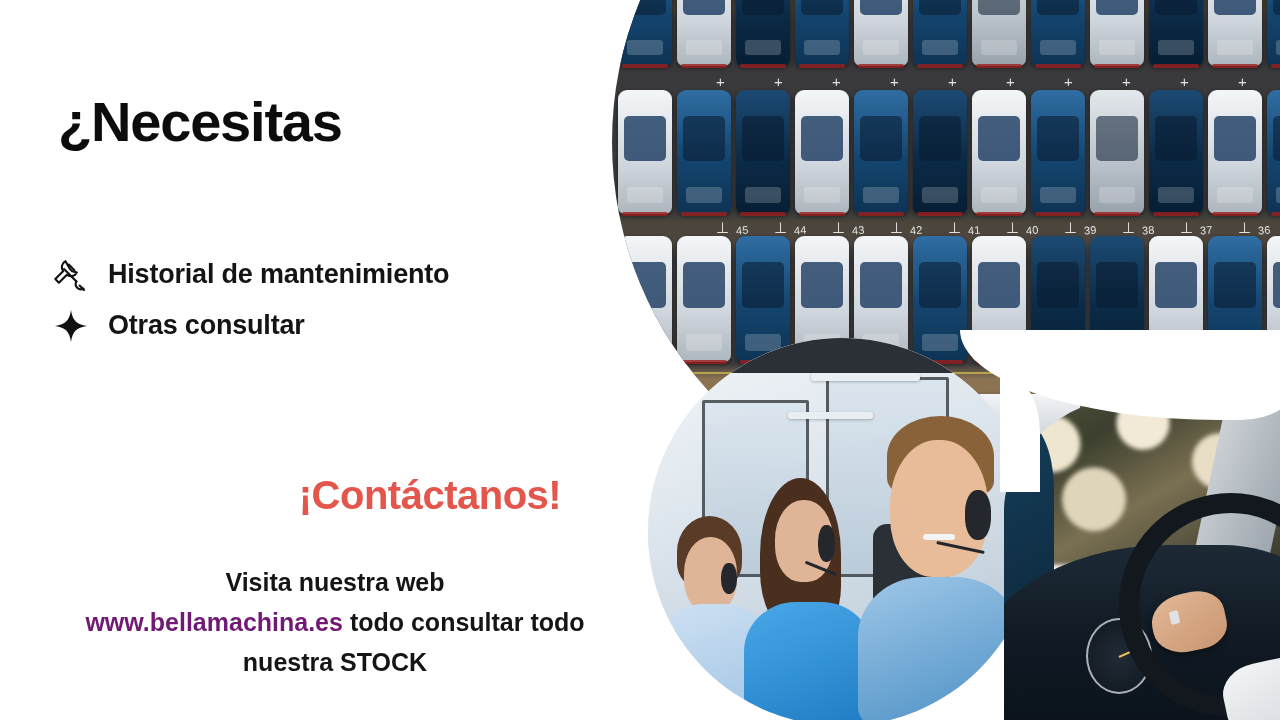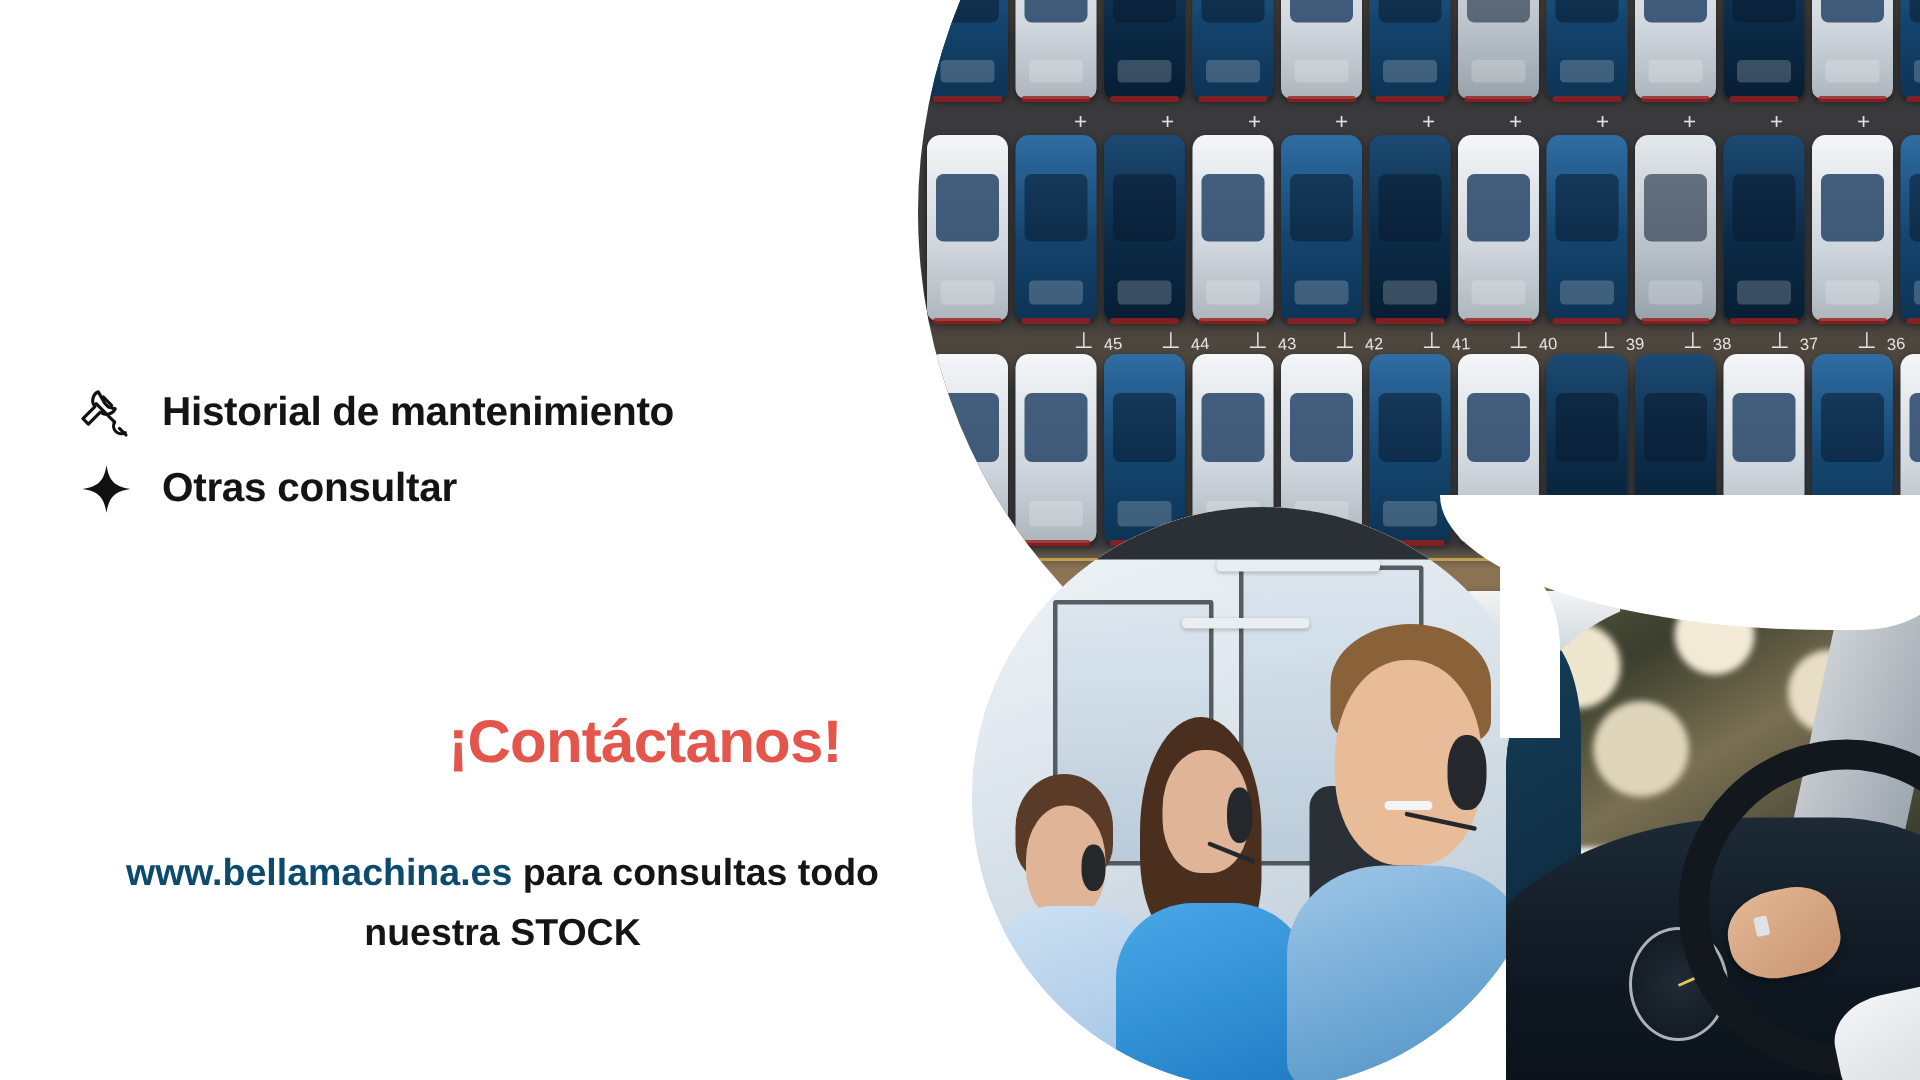--- a/index.html
+++ b/index.html
@@ -346,21 +346,21 @@
     position: absolute;
     left: 10px;
     top: 562px;
     width: 650px;
     text-align: center;
     font-size: 25px;
     font-weight: 700;
     line-height: 1.6;
     color: #151515;
   }
-  .url-red { color: #0c4a6e; }
+  .url-red { color: #701a75; }
 </style>
 </head>
 <body>
 
 <div id="canvas">
 
   <div class="photo-layer">
 
     <div id="parking-photo">
       <div class="asphalt"></div>
@@ -577,21 +577,21 @@
     <div class="white-mask" style="left:960px;top:330px;width:340px;height:90px;
                 border-bottom-left-radius:260px 90px;
                 border-bottom-right-radius:60px 40px;"></div>
     <div class="white-mask" style="left:1000px;top:372px;width:40px;height:120px;
                 border-top-right-radius:40px 60px;"></div>
   </div>
 
   <div class="text-layer">
 
     <h1 id="headline">
-      <br>
+      <span>¿Necesitas</span><br>
     </h1>
 
     <div id="feature-list">
 
 
 
       <div class="feature-row">
         <span class="feature-icon">
           <svg width="38" height="34" viewBox="0 0 38 34" fill="none" stroke="#111" stroke-width="2.1" stroke-linejoin="round" stroke-linecap="round">
             <path d="M13.5 3.2a6.4 6.4 0 00-2.2 9.9l-8 8 3.6 3.6 8-8a6.4 6.4 0 009.9-2.2l-4.6-1.2-2.3-2.3z"></path>
@@ -611,20 +611,21 @@
           </svg>
         </span>
         <span class="feature-label">Otras consultar</span>
       </div>
 
     </div>
 
     <div id="cta-contact">¡Contáctanos!</div>
 
     <div id="web-block">
+      <div>Visita nuestra web</div>
       <div>
-        <span class="url-red">www.bellamachina.es</span><span> para consultas todo</span>
+        <span class="url-red">www.bellamachina.es</span><span> todo consultar todo</span>
       </div>
       <div>nuestra STOCK</div>
     </div>
 
   </div>
 </div>
 
 </body></html>

